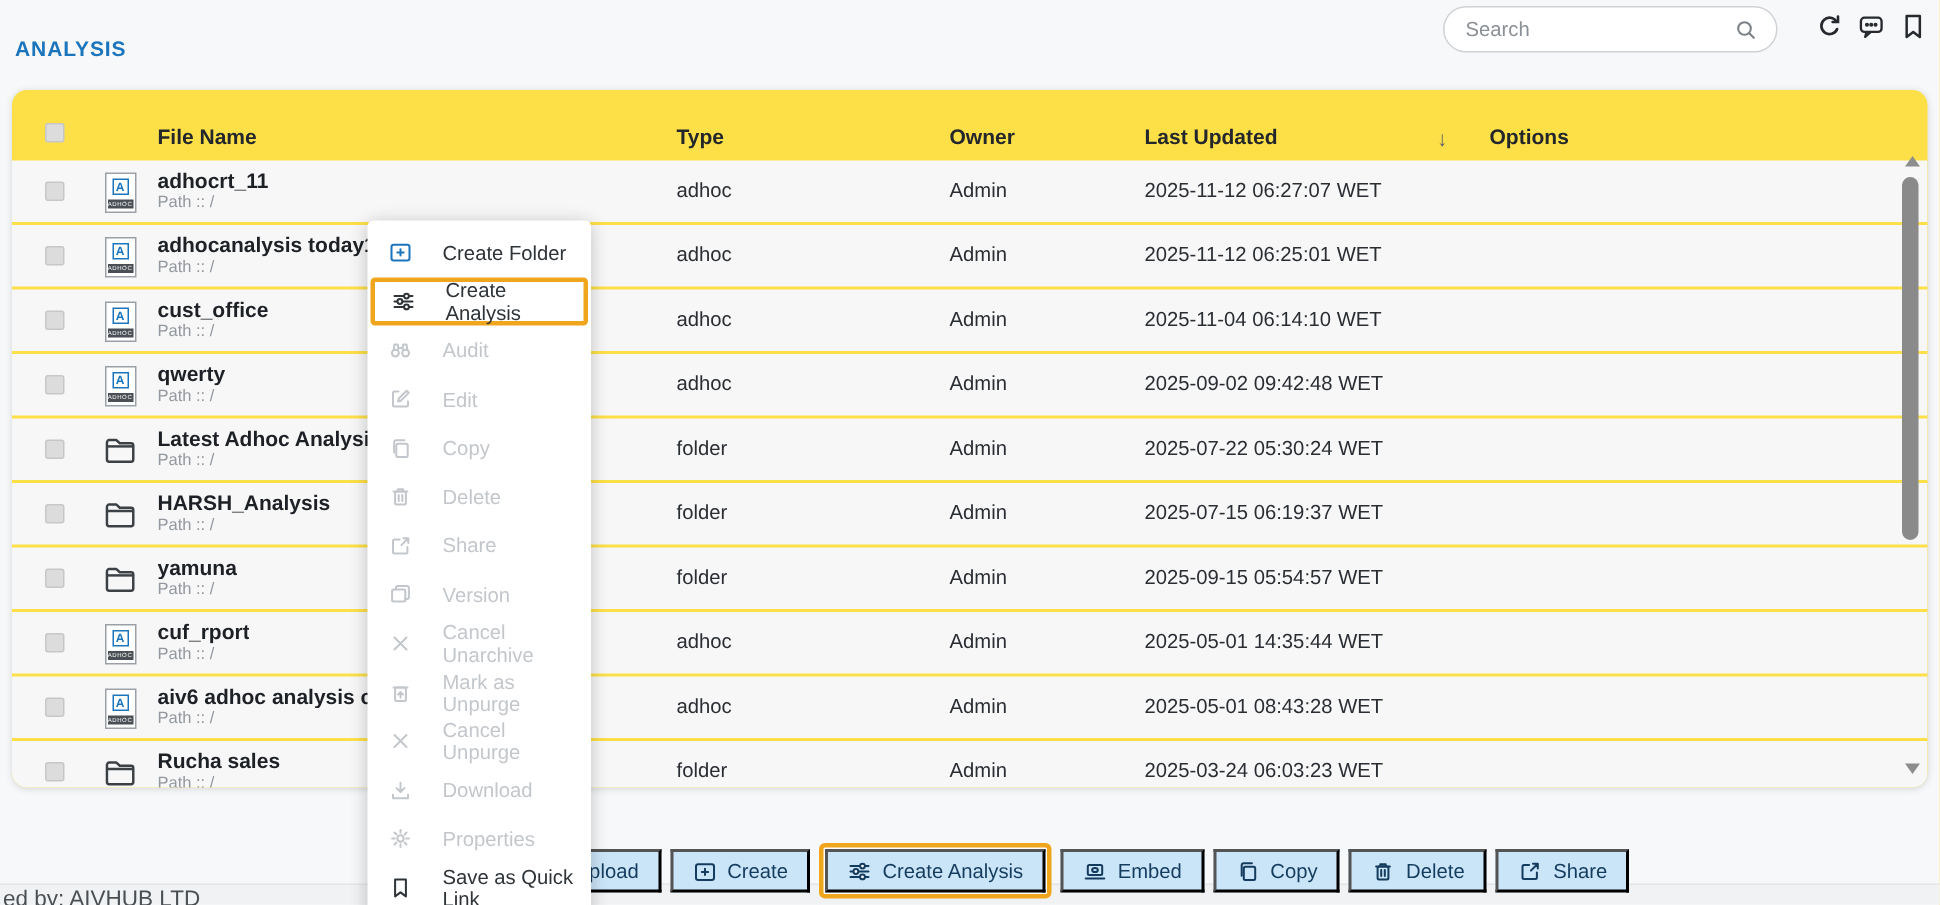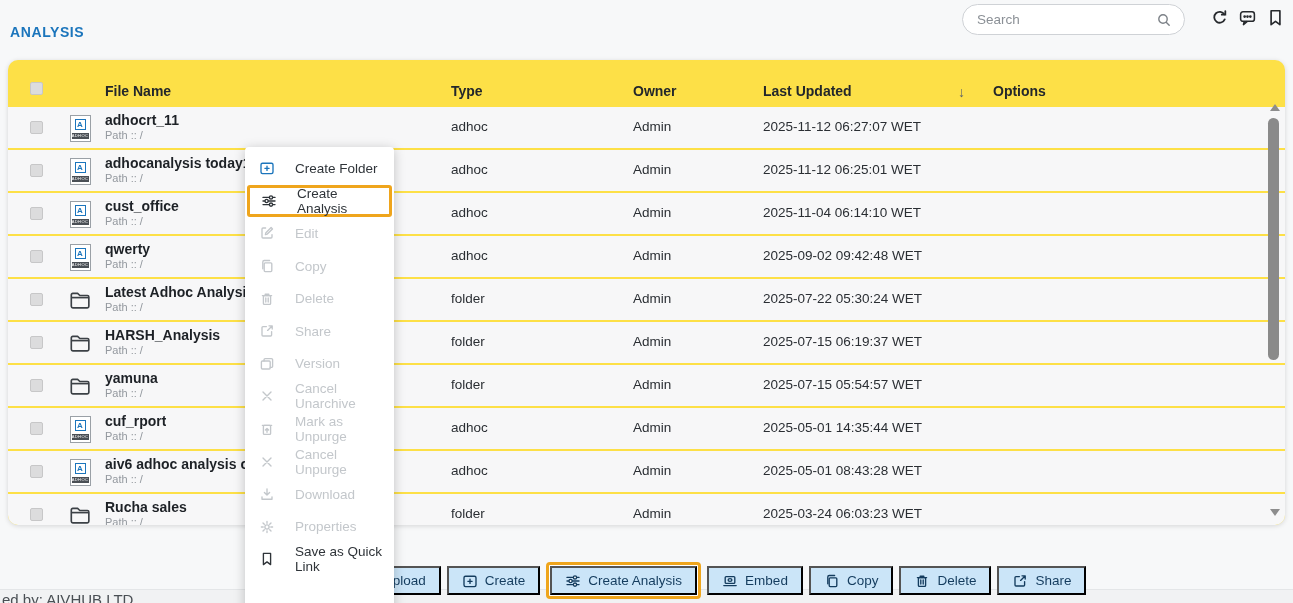--- a/index.html
+++ b/index.html
@@ -233,21 +233,21 @@
     <span class="ic row-ic">
           <svg width="24" height="24" viewBox="0 0 16 16" fill="none" stroke="currentColor" stroke-width="1.1" stroke-linejoin="round">
             <path d="M2.2 4.6a1 1 0 0 1 1-1h3.2L7.9 5h5a1 1 0 0 1 1 1v6.2a1 1 0 0 1-1 1H3.2a1 1 0 0 1-1-1z"></path>
             <path d="M2.2 6.4h11.7"></path>
           </svg>
         </span>
     <div class="fname">yamuna</div>
     <div class="fpath">Path :: /</div>
     <div class="cell c-type">folder</div>
     <div class="cell c-owner">Admin</div>
-    <div class="cell c-updated">2025-07-15 05:54:57 WET</div>
+    <div class="cell c-updated">2025-09-15 05:54:57 WET</div>
   </div>
 
   <div class="trow">
     <div class="checkbox"></div>
     <span class="ic row-ic">
           <div class="adhoc-doc">
             <div class="a-box">A</div>
             <div class="a-band">ADHOC</div>
           </div>
         </span>
@@ -312,20 +312,30 @@
         <svg width="16" height="16" viewBox="0 0 16 16" fill="none" stroke="currentColor" stroke-width="1.35" stroke-linecap="round" stroke-linejoin="round">
           <path d="M2 4.4h12M2 8h12M2 11.6h12"></path>
           <circle cx="10" cy="4.4" r="1.6" fill="#fff"></circle>
           <circle cx="5.6" cy="8" r="1.6" fill="#fff"></circle>
           <circle cx="10" cy="11.6" r="1.6" fill="#fff"></circle>
         </svg>
       </span>
     <span class="mi-label">Create Analysis</span>
   </div>
 
+  <div class="mi">
+    <span class="ic">
+        <svg width="16" height="16" viewBox="0 0 16 16" fill="none" stroke="currentColor" stroke-width="1.35" stroke-linecap="round" stroke-linejoin="round">
+          <circle cx="4.6" cy="10.4" r="2.3"></circle>
+          <circle cx="11.4" cy="10.4" r="2.3"></circle>
+          <path d="M3.4 8.4 4 4.6h2.2l.4 3M12.6 8.4 12 4.6H9.8l-.4 3M6.6 7h2.8"></path>
+        </svg>
+      </span>
+    <span class="mi-label">Audit</span>
+  </div>
 
   <div class="mi">
     <span class="ic">
         <svg width="16" height="16" viewBox="0 0 16 16" fill="none" stroke="currentColor" stroke-width="1.35" stroke-linecap="round" stroke-linejoin="round">
           <path d="M13 9.6V12a1 1 0 0 1-1 1H4a1 1 0 0 1-1-1V4a1 1 0 0 1 1-1h2.6"></path>
           <path d="M12.1 2.5l1.4 1.4L8.3 9.1l-1.9.5.5-1.9z"></path>
         </svg>
       </span>
     <span class="mi-label">Edit</span>
   </div>

